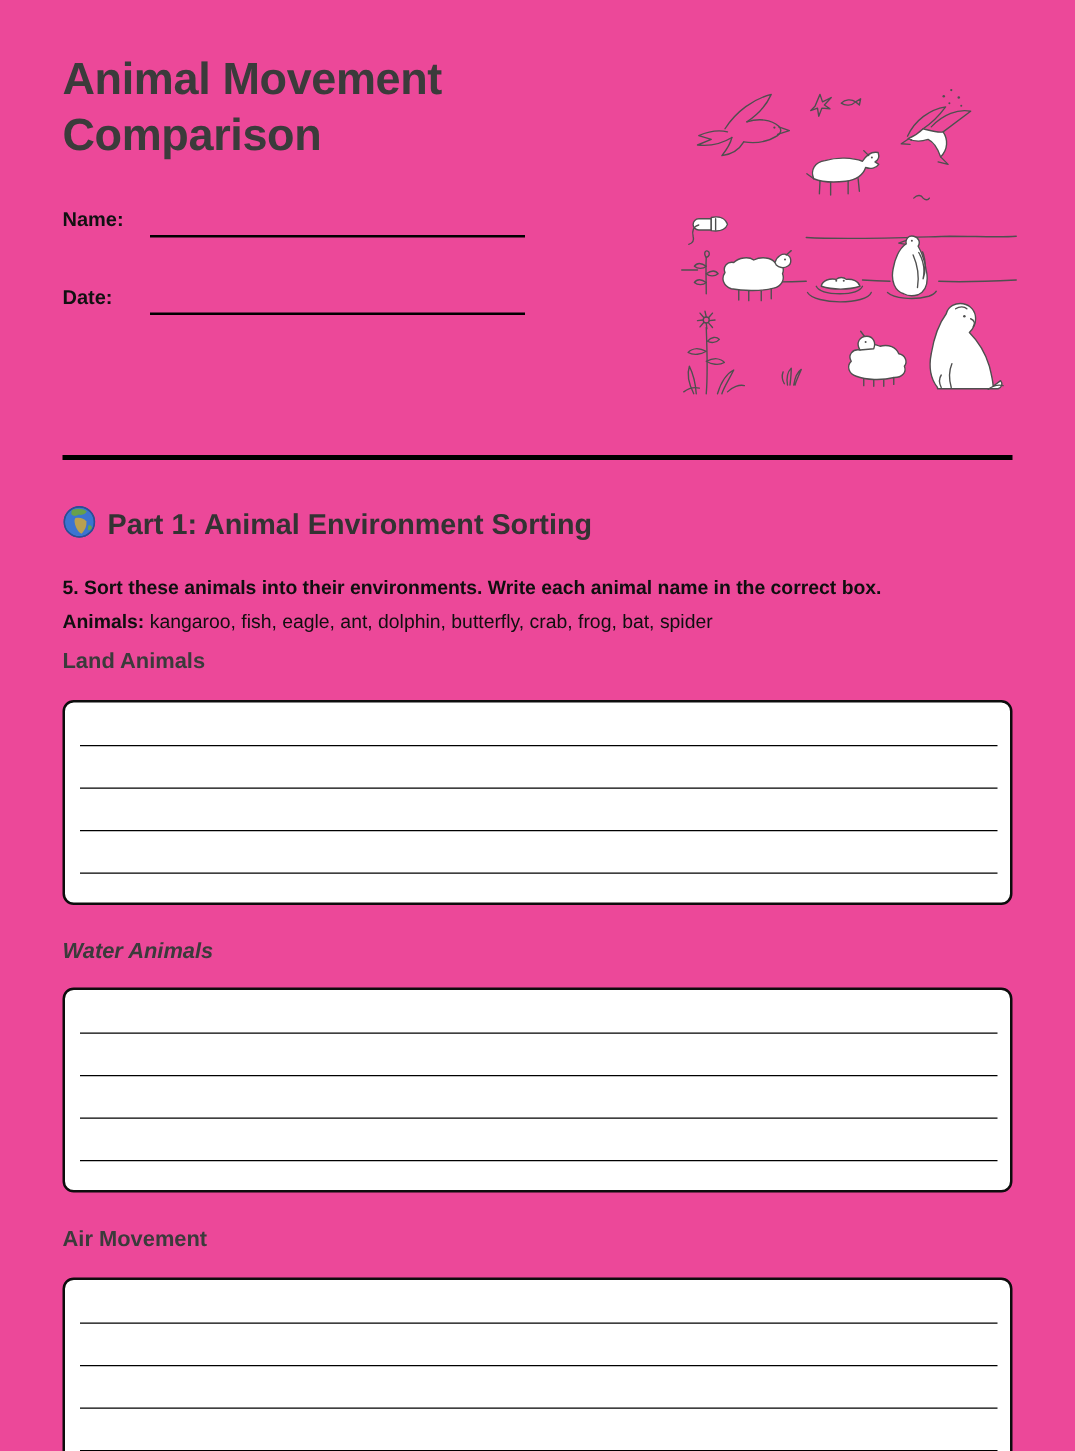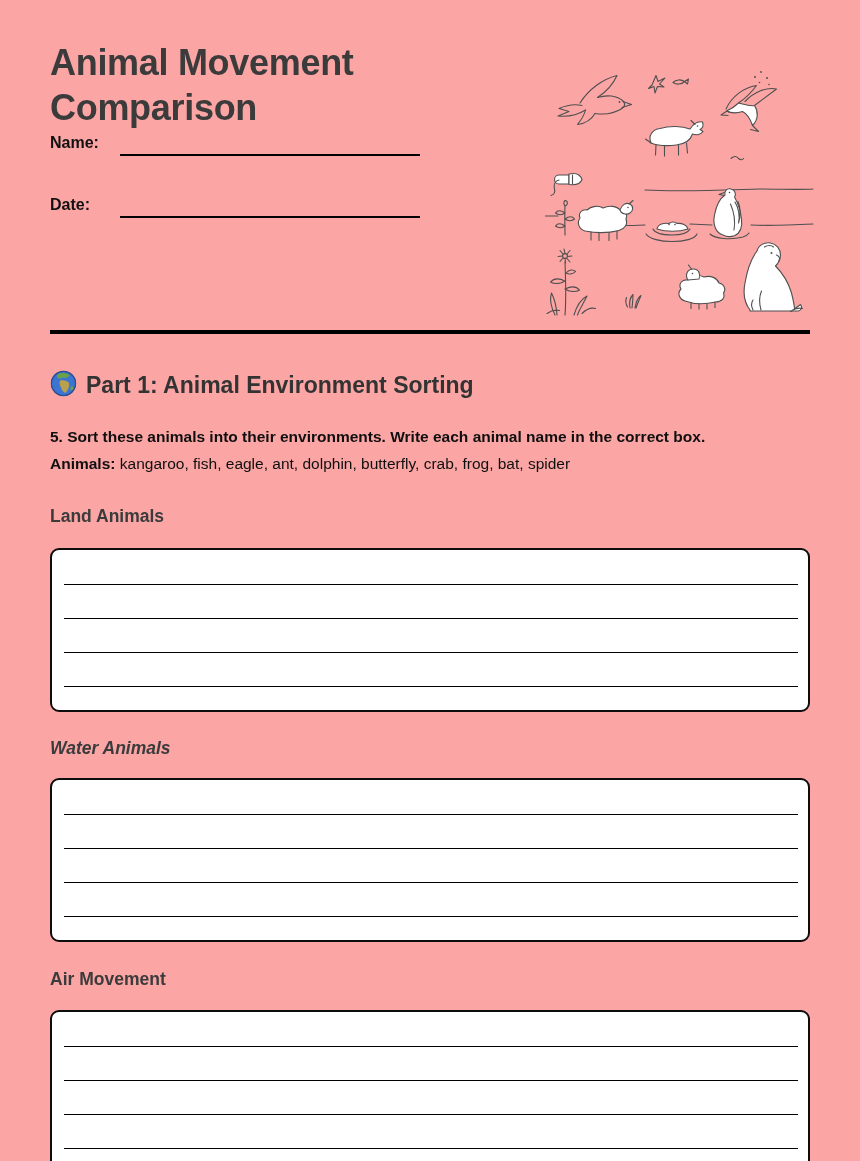--- a/index.html
+++ b/index.html
@@ -1,51 +1,51 @@
 <!DOCTYPE html>
 <html><head>
 <meta charset="utf-8">
 <style>
   * { box-sizing: border-box; margin: 0; padding: 0; }
   html, body { background: #ffffff; }
   body {
     width: 860px; height: 1161px; overflow: hidden;
     font-family: "Liberation Sans", sans-serif; color: #111111;
   }
-  .page { position: relative; width: 860px; height: 1161px; overflow: hidden; background: #fca5a5; }
+  .page { position: relative; width: 860px; height: 1161px; overflow: hidden; background: #ec4899; }
   .content { padding: 0 50px; }
 
   .doc-title {
     margin-top: 40px; width: 480px;
     font-size: 36px; line-height: 45px; font-weight: bold;
     color: #3b3b3b; letter-spacing: -0.3px;
   }
 
   .field-row { display: flex; align-items: flex-end; height: 26px; }
-  .field-row.name { }
+  .field-row.name { margin-top: 34px; }
   .field-row.date { margin-top: 36px; }
   .field-label { width: 70px; font-size: 16px; font-weight: bold; color: #111; padding-bottom: 4px; }
   .field-line { width: 300px; height: 24px; border-bottom: 2px solid #000; }
 
   .illustration { position: absolute; left: 545px; top: 63px; width: 270px; height: 255px; }
 
   .divider { margin-top: 112px; width: 760px; height: 4px; background: #000; border: 0; }
 
   .part-heading {
     margin-top: 36px; display: flex; gap: 9px;
     font-size: 23px; line-height: 30px; font-weight: bold; color: #333333;
   }
   .globe { flex: 0 0 auto; }
 
   .instruction { margin-top: 27px; font-size: 15.5px; line-height: 19px; font-weight: bold; color: #0f0f0f; }
   .animals-line { margin-top: 8px; font-size: 15.5px; line-height: 19px; color: #0f0f0f; }
   .animals-label { font-weight: bold; }
 
   .section-heading { font-size: 17.5px; line-height: 22px; font-weight: bold; color: #3b3b3b; }
-  .section-heading.land  { margin-top: 32px; }
+  .section-heading.land  { margin-top: 10px; }
   .section-heading.water { margin-top: 25px; font-style: italic; }
   .section-heading.air   { margin-top: 26px; }
 
   .write-box {
     height: 164px; border: 2.5px solid #0d0d0d; border-radius: 9px;
     padding: 1px 10px 0 12px; background: #fff;
   }
   .write-box.land  { margin-top: 21px; }
   .write-box.water { margin-top: 19px; }
   .write-box.air   { margin-top: 20px; }

